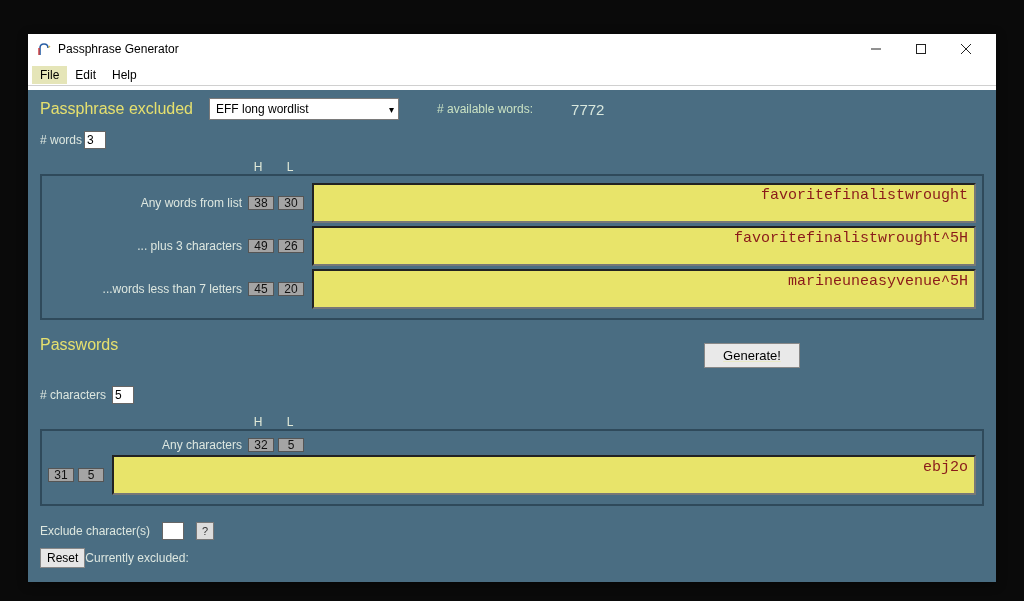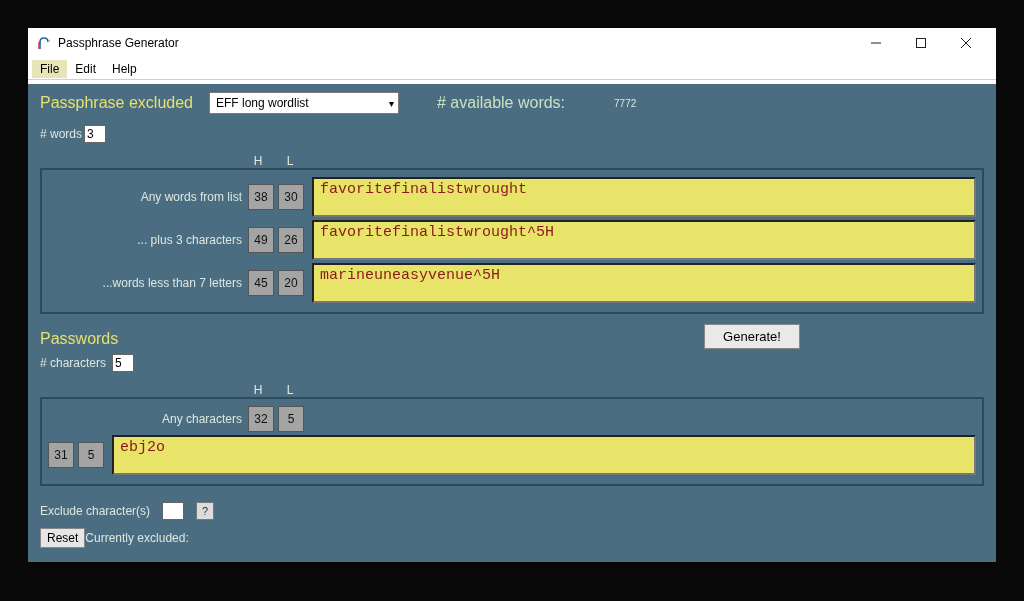--- a/index.html
+++ b/index.html
@@ -18,20 +18,21 @@
     width: 968px;
     box-shadow: 0 2px 10px rgba(0,0,0,.4);
   }
   .titlebar {
     display: flex;
     align-items: center;
     height: 30px;
     padding: 0 8px 0 8px;
     background: #fff;
     color: #000;
+    margin-top: 6px;
   }
   .titlebar .icon { width: 16px; height: 16px; margin-right: 6px; display:flex;align-items:center;justify-content:center;}
   .titlebar .title { font-size: 12px; flex: 0 0 auto; }
   .titlebar .spacer { flex: 1; }
   .winbtn { width: 45px; height: 30px; display:flex;align-items:center;justify-content:center;cursor:default;}
   .winbtn svg { stroke:#222; stroke-width:1; fill:none;}
   .menubar {
     display:flex;
     align-items:center;
     height: 22px;
@@ -48,51 +49,52 @@
     padding: 8px 12px 14px 12px;
   }
   .section-row { display:flex; align-items:center; gap: 10px; }
   .section-title { color: #e6e06e; font-size: 16px; margin-right: 6px; }
   .select {
     display:flex;align-items:center;justify-content:space-between;
     background:#fff;color:#000;width:190px;height:22px;
     border:1px solid #7a7a7a;padding:0 4px 0 6px;font-size:12px;
   }
   .select .chev { font-size:10px; }
-  .avail-label { color:#c9e1c3; font-size:16px; margin-left:28px;}
-  .avail-val { color:#d9e8de; font-size:10px; margin-left:39px;}
+  .avail-label { color:#c9e1c3; font-size:12px; margin-left:28px;}
+  .avail-val { color:#d9e8de; font-size:15px; margin-left:28px;}
   .subrow { display:flex; align-items:center; height: 28px; }
   .smalllabel { color:#dde7e0; font-size:12px; white-space:nowrap;}
   .tinyinput { background:#fff;color:#000;border:1px solid #666;width:22px;height:18px;font-size:12px;padding:0 2px;display:flex;align-items:center;}
   .leftcol { width: 200px; display:flex; justify-content:flex-end; padding-right:6px;}
   .hl-header { display:flex; gap: 8px; margin-left:200px; color:#e1e9d8; font-size:12px; padding: 6px 0 2px 6px;}
   .hl-header span{ width:24px; text-align:center; }
   .genrow { display:flex; align-items:center; margin: 3px 0; }
   .hlcell {
-    background:#a4a4a4; color:#111; width:26px; height:26px;
+    background:#a4a4a4; color:#111; width:26px; height:14px;
     display:flex;align-items:center;justify-content:center;font-size:12px;
     border:1px solid #555; margin-right:4px;
   }
   .outbox {
     flex:1;
     background:#e8e46a;
     border:2px inset #777;
     height:40px;
     padding: 2px 6px;
     font-family: "Courier New", monospace;
     font-size: 15px;
     color:#8a1a1a;
     margin-left:4px;
     overflow:hidden;
     white-space:nowrap;
   }
   .outframe {
     border: 2px solid #2f4a5b;
     padding: 4px 6px 6px 6px;
     margin-top: -2px;
+    text-align: right;
   }
   .genbtnwrap { display:flex; justify-content:center; margin: 8px 0 4px 0;}
   .genbtn {
     background:#e9e9e9;border:1px solid #888;padding:4px 18px;
     font-size:13px;color:#000;cursor:default;
   }
   .passwords-title { color:#e6e06e; font-size:16px; margin-top: 6px;}
   .exclrow { display:flex; align-items:center; gap:12px; margin-top: 16px;}
   .exclbox { background:#fff;border:1px solid #666;width:22px;height:18px;}
   .qbtn { background:#dcdcdc;border:1px solid #777;width:18px;height:18px;display:flex;align-items:center;justify-content:center;font-size:11px;color:#333;}
@@ -187,21 +189,21 @@
         <div class="hlcell">45</div>
         <div class="hlcell">20</div>
         <div class="outbox">marineuneasyvenue^5H</div>
       </div>
     </div>
 
     <div style="display:flex;align-items:flex-start;margin-top:10px;">
       <div style="flex:0 0 480px;">
         <div class="passwords-title">Passwords</div>
       </div>
-      <div class="genbtnwrap" style="flex:1;margin:0;">
+      <div class="genbtnwrap" style="flex:1;margin:13px;text-decoration:underline;">
         <div class="genbtn">Generate!</div>
       </div>
     </div>
 
     <div class="subrow">
       <div class="smalllabel"># characters</div>
       <div class="tinyinput" style="margin-left:6px;">5</div>
     </div>
 
     <div class="hl-header">

